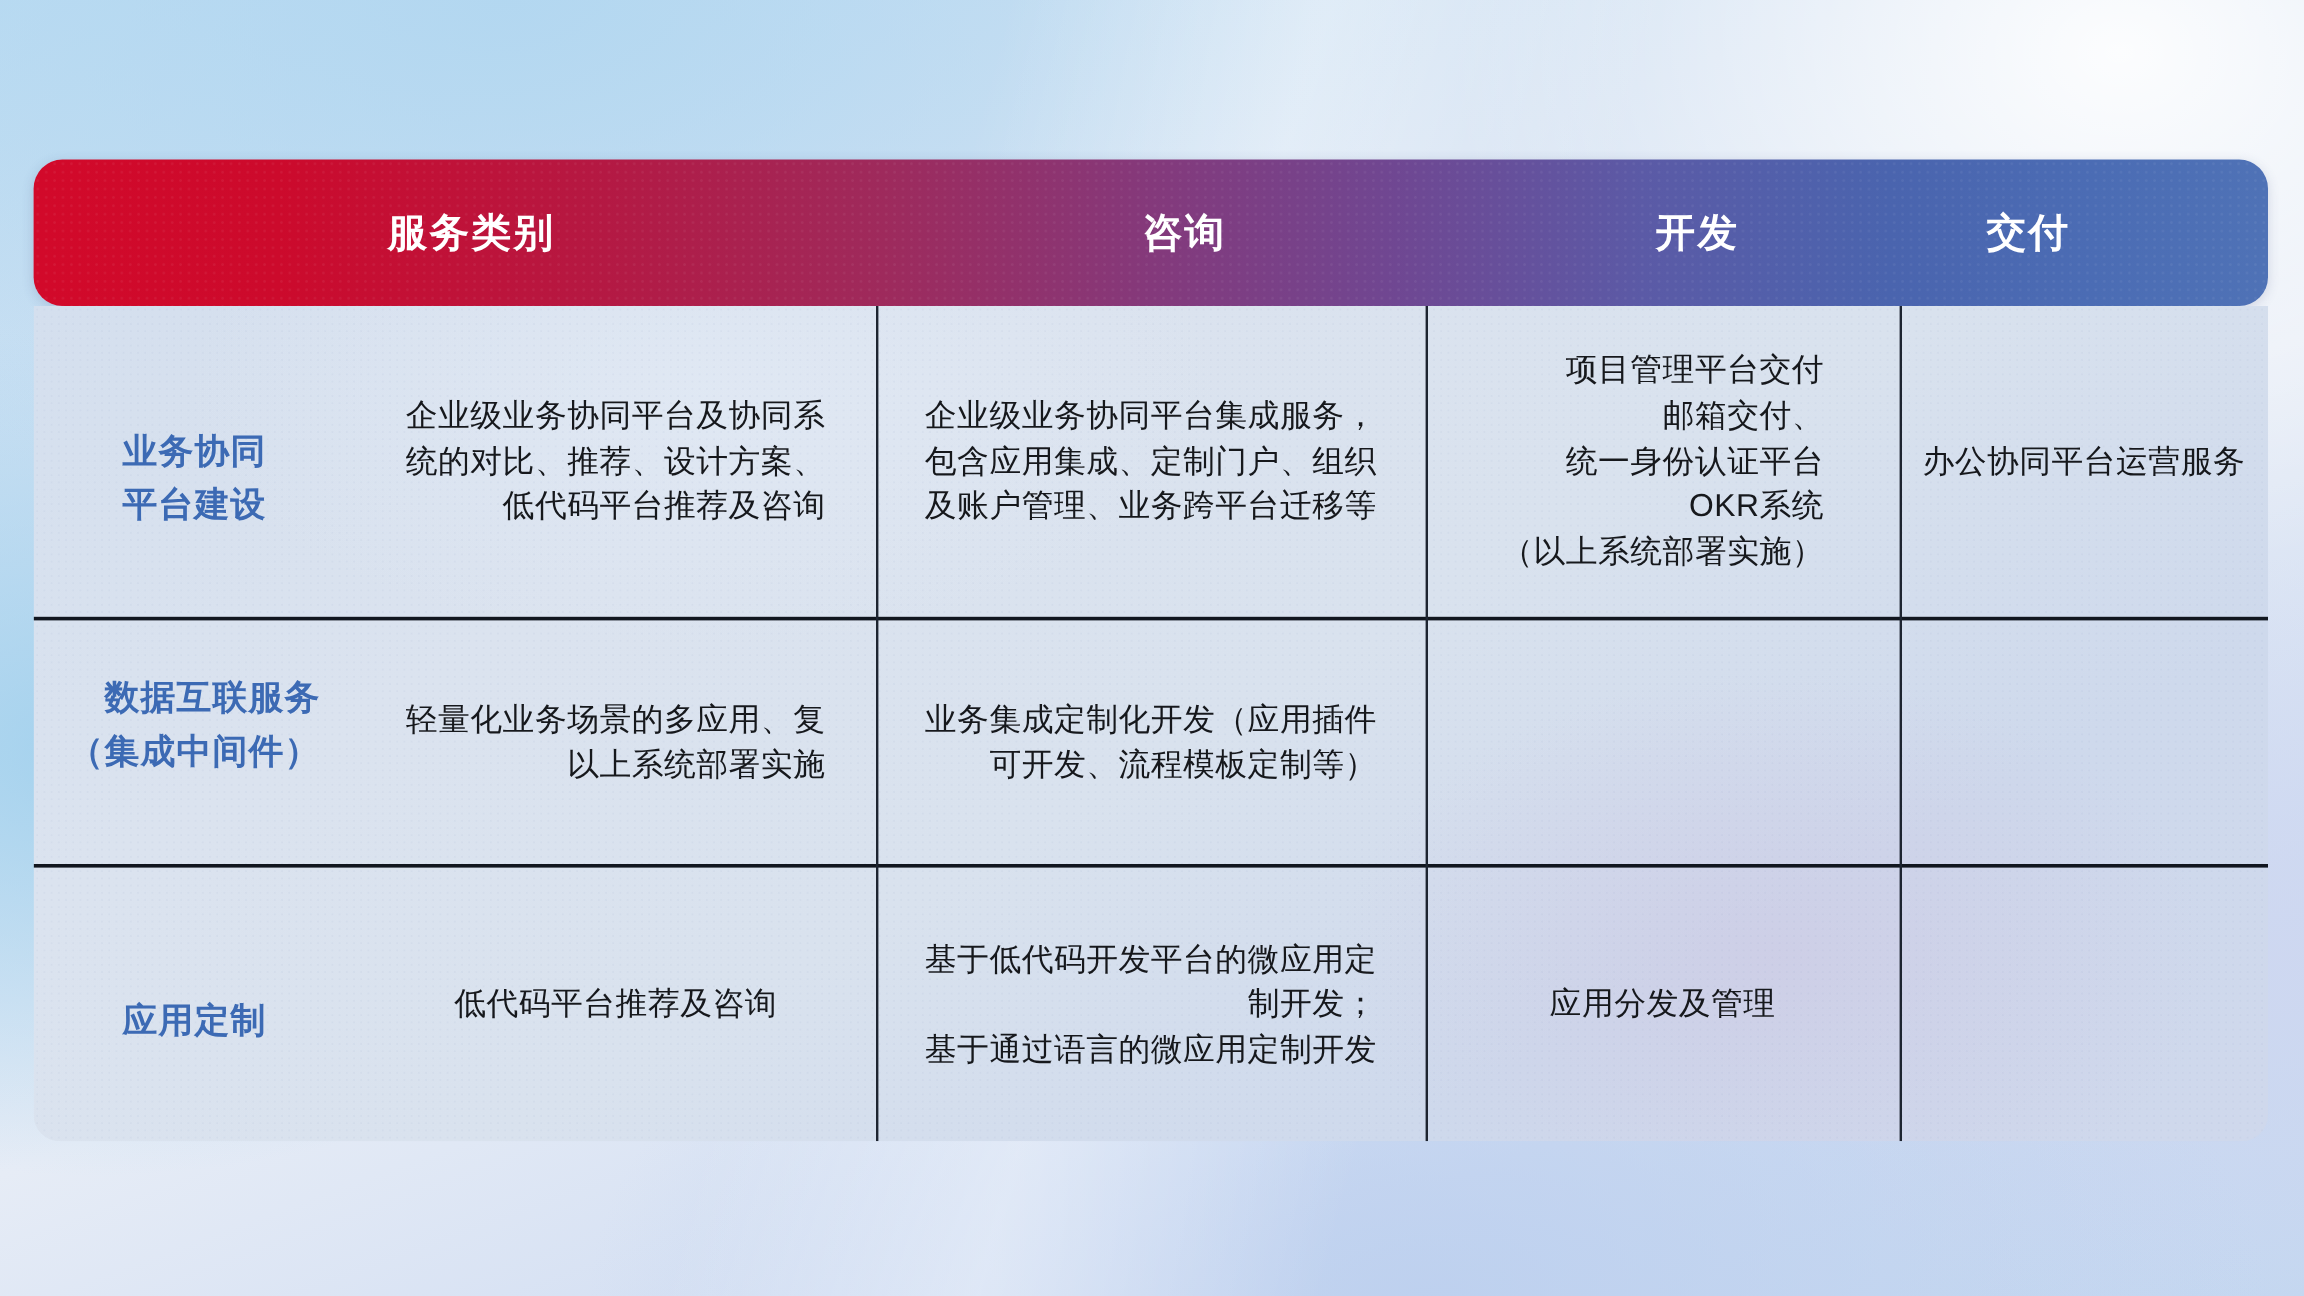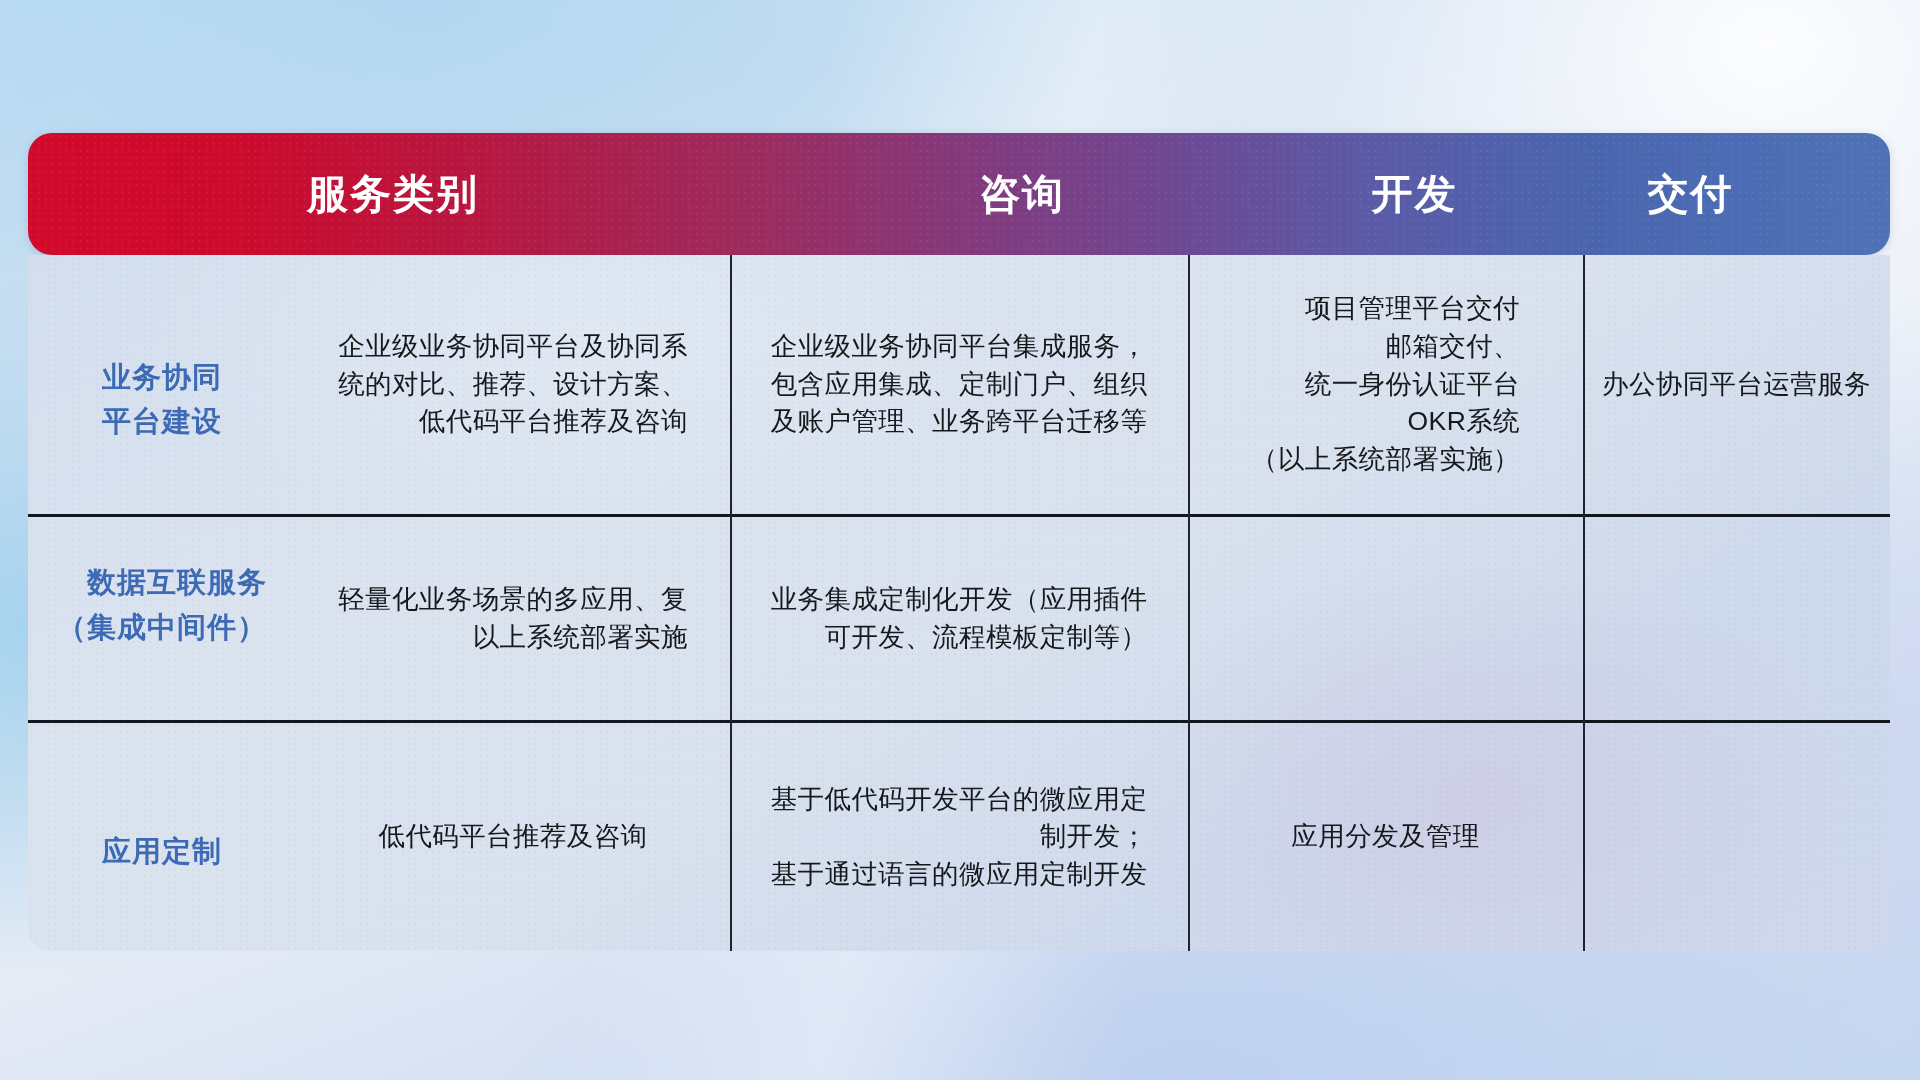--- a/index.html
+++ b/index.html
@@ -65,21 +65,21 @@
     position: absolute; inset: 0;
     background-image: radial-gradient(rgba(255,255,255,0.10) 1px, transparent 1.2px);
     background-size: 7px 7px;
     opacity: .55;
     pointer-events: none;
   }
   .hdr-cell {
     position: relative;
     z-index: 2;
     color: #ffffff;
-    font-size: 41px;
+    font-size: 33px;
     font-weight: bold;
     letter-spacing: 2px;
     text-align: center;
     white-space: nowrap;
   }
 
   
   #table-body {
     position: absolute;
     left: 0; top: 122px;
@@ -147,21 +147,21 @@
 </head>
 <body>
 
 <div id="backdrop"></div>
 <div id="backdrop-sheen"></div>
 
 <div id="table-card">
 
   <div id="table-header">
     <div class="hdr-cell" style="position:absolute; left:0px;    width:730px;">服务类别</div>
-    <div class="hdr-cell" style="position:absolute; left:764px;  width:460px;">咨询</div>
+    <div class="hdr-cell" style="position:absolute; left:729px;  width:460px;">咨询</div>
     <div class="hdr-cell" style="position:absolute; left:1190px; width:393px;">开发</div>
     <div class="hdr-cell" style="position:absolute; left:1523px; width:279px;">交付</div>
     <div class="hdr-cell" style="position:absolute; left:1862px; width:0px;"></div>
   </div>
 
   <div id="table-body">
 
     <div class="hline" style="top:259px;"></div>
     <div class="hline" style="top:465px;"></div>
 

